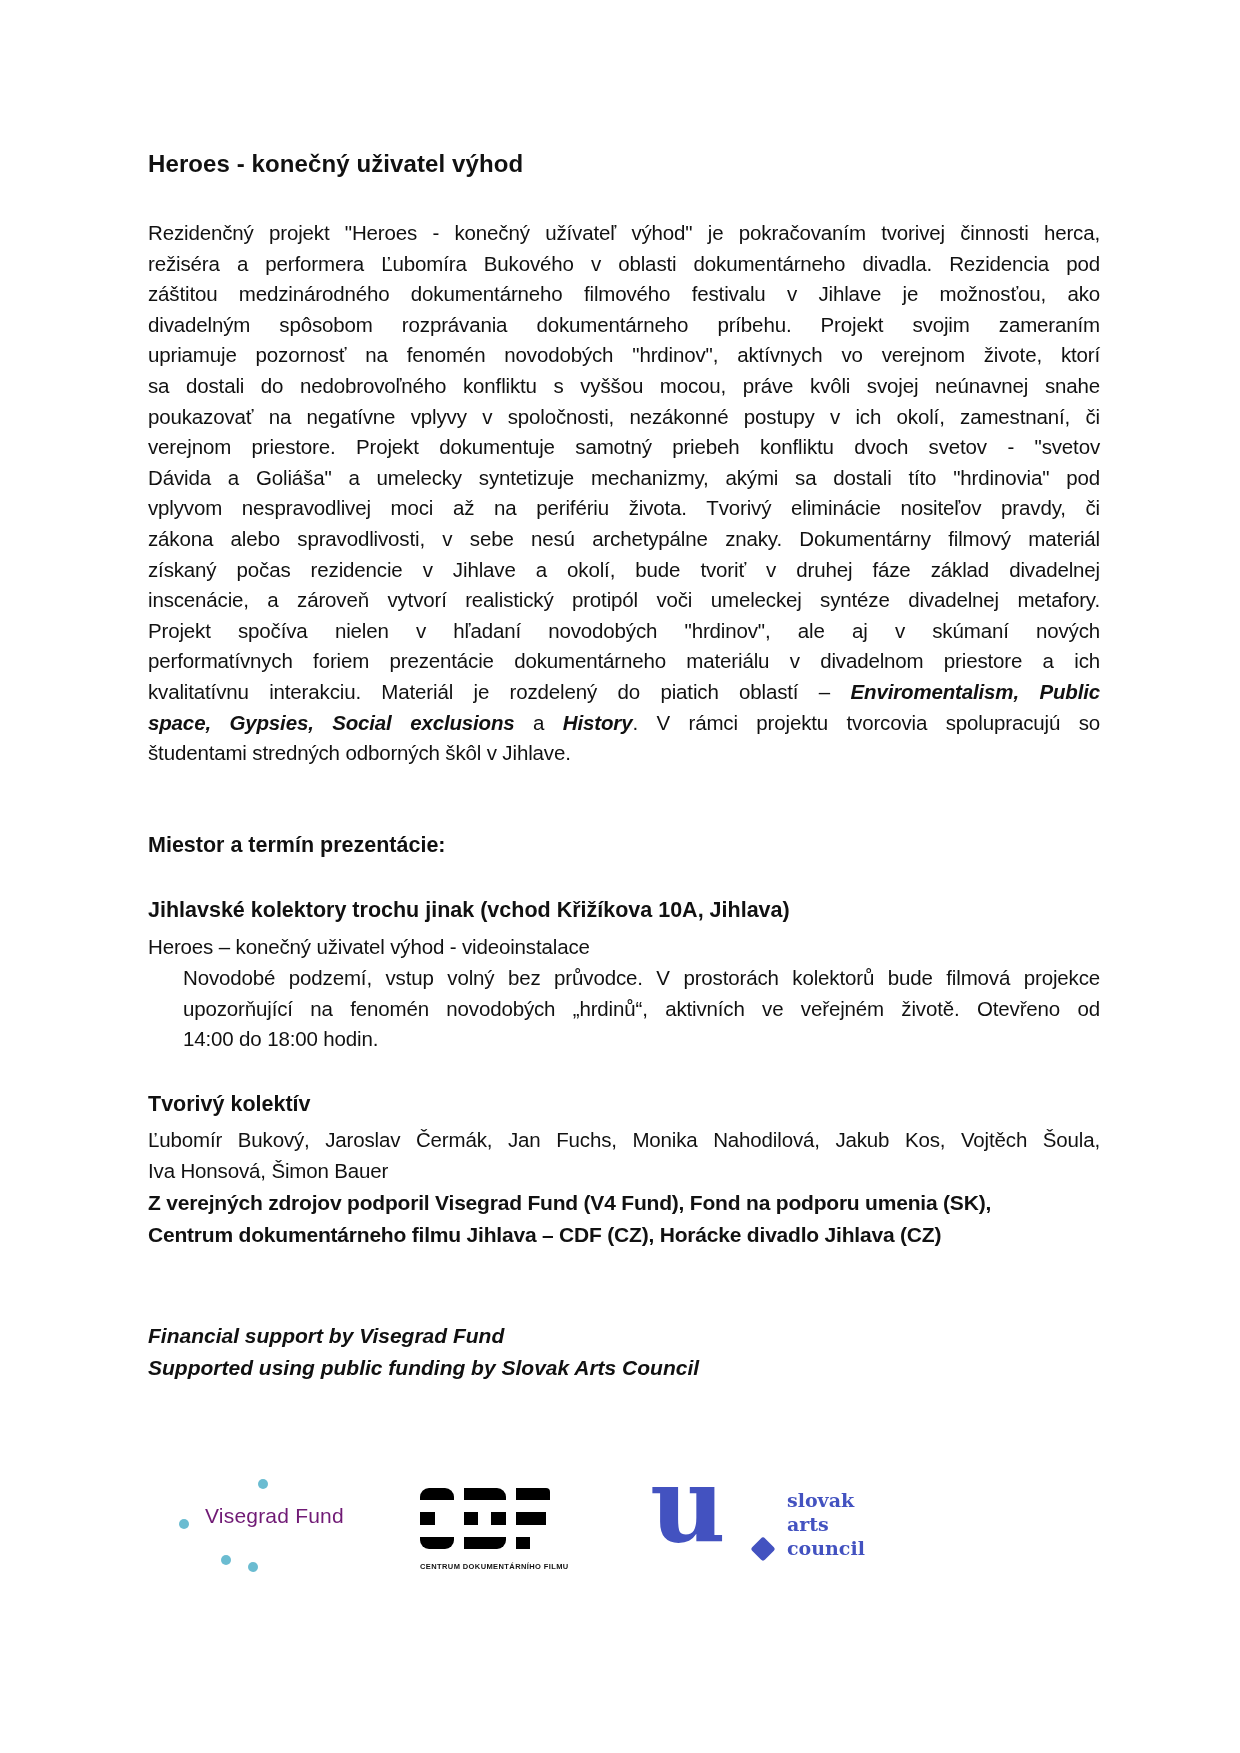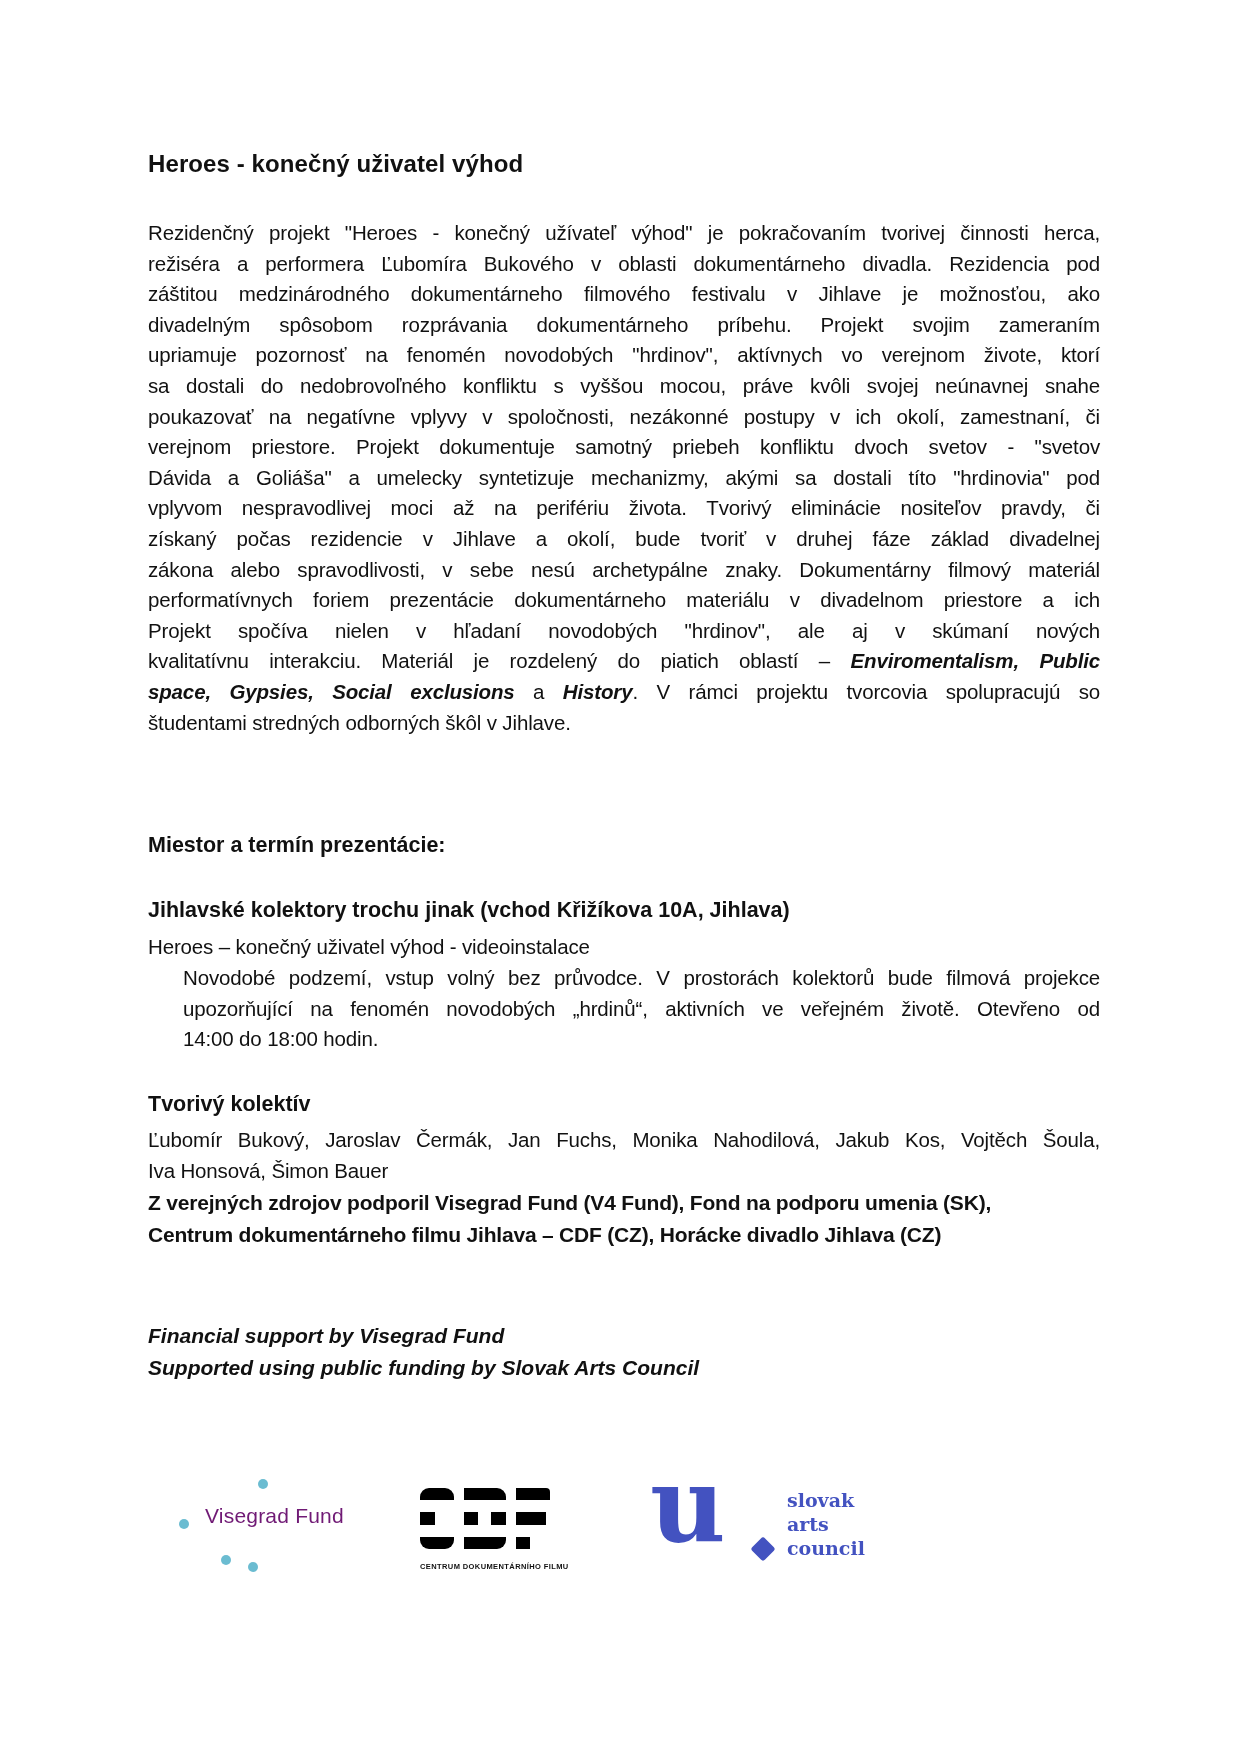--- a/index.html
+++ b/index.html
@@ -60,24 +60,25 @@
     <span class="line">Rezidenčný projekt "Heroes - konečný užívateľ výhod" je pokračovaním tvorivej činnosti herca,</span>
     <span class="line">režiséra a performera Ľubomíra Bukového v oblasti dokumentárneho divadla. Rezidencia pod</span>
     <span class="line">záštitou medzinárodného dokumentárneho filmového festivalu v Jihlave je možnosťou, ako</span>
     <span class="line">divadelným spôsobom rozprávania dokumentárneho príbehu. Projekt svojim zameraním</span>
     <span class="line">upriamuje pozornosť na fenomén novodobých "hrdinov", aktívnych vo verejnom živote, ktorí</span>
     <span class="line">sa dostali do nedobrovoľného konfliktu s vyššou mocou, práve kvôli svojej neúnavnej snahe</span>
     <span class="line">poukazovať na negatívne vplyvy v spoločnosti, nezákonné postupy v ich okolí, zamestnaní, či</span>
     <span class="line">verejnom priestore. Projekt dokumentuje samotný priebeh konfliktu dvoch svetov - "svetov</span>
     <span class="line">Dávida a Goliáša" a umelecky syntetizuje mechanizmy, akými sa dostali títo "hrdinovia" pod</span>
     <span class="line">vplyvom nespravodlivej moci až na perifériu života. Tvorivý eliminácie nositeľov pravdy, či</span>
+    <span class="line">zákona alebo spravodlivosti, v sebe nesú archetypálne znaky. Dokumentárny filmový materiál</span>
     <span class="line">získaný počas rezidencie v Jihlave a okolí, bude tvoriť v druhej fáze základ divadelnej</span>
-    <span class="line">zákona alebo spravodlivosti, v sebe nesú archetypálne znaky. Dokumentárny filmový materiál</span>
+    <span class="line">inscenácie, a zároveň vytvorí realistický protipól voči umeleckej syntéze divadelnej metafory.</span>
+    <span class="line">Projekt spočíva nielen v hľadaní novodobých "hrdinov", ale aj v skúmaní nových</span>
     <span class="line">performatívnych foriem prezentácie dokumentárneho materiálu v divadelnom priestore a ich</span>
-    <span class="line">Projekt spočíva nielen v hľadaní novodobých "hrdinov", ale aj v skúmaní nových</span>
     <span class="line"><span>kvalitatívnu interakciu. Materiál je rozdelený do piatich oblastí – </span><b><i>Enviromentalism, Public</i></b></span>
     <span class="line"><b><i>space, Gypsies, Social exclusions</i></b><span> a </span><b><i>History</i></b><span>. V rámci projektu tvorcovia spolupracujú so</span></span>
     <span class="line last">študentami stredných odborných škôl v Jihlave.</span>
   </div>
 
   <div class="abs h2 miestor">Miestor a termín prezentácie:</div>
 
   <div class="abs h2 venue">Jihlavské kolektory trochu jinak (vchod Křižíkova 10A, Jihlava)</div>
   <div class="abs p venue-sub">Heroes – konečný uživatel výhod - videoinstalace</div>
   <div class="abs p venue-desc">

